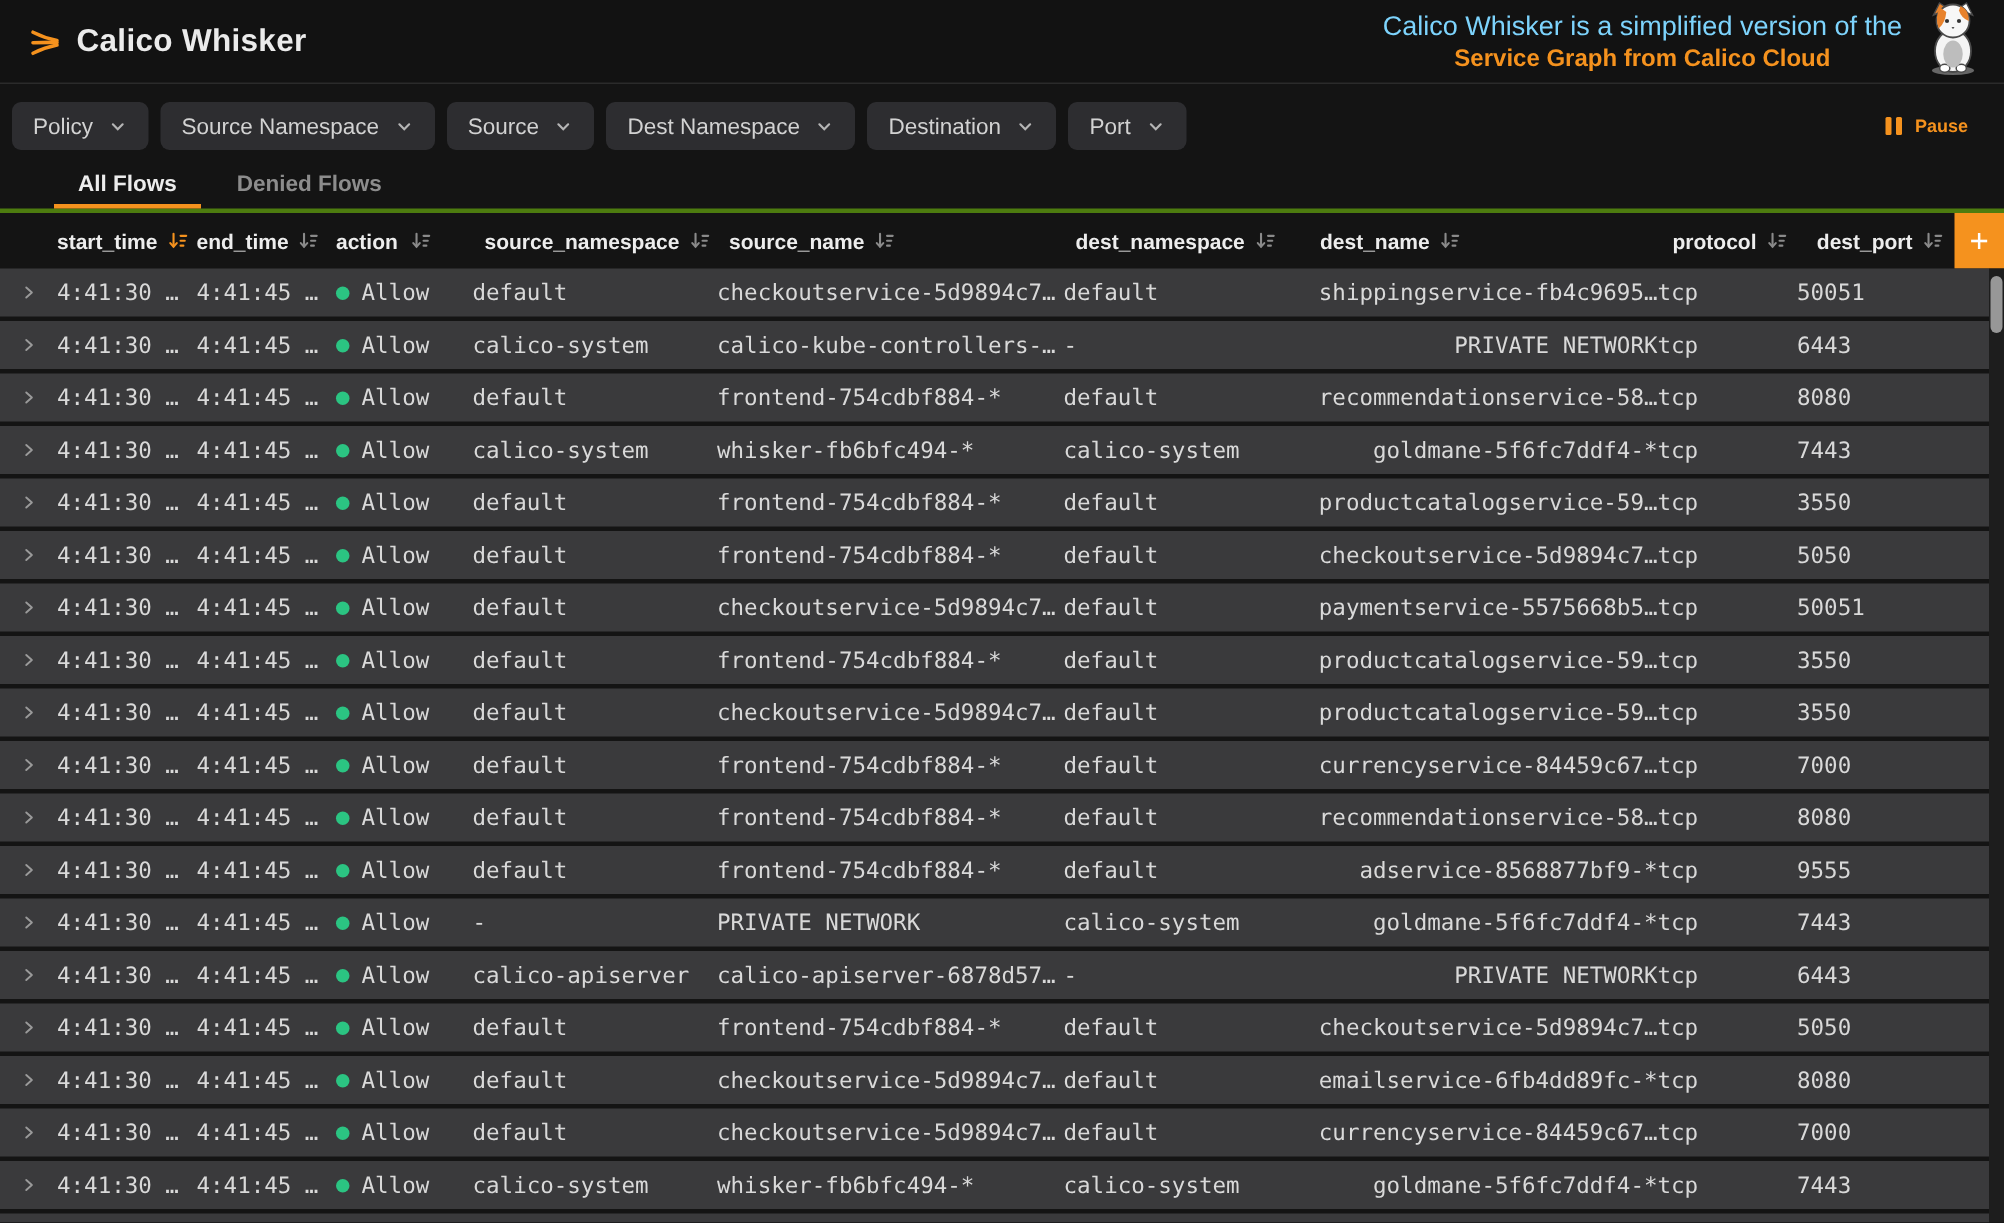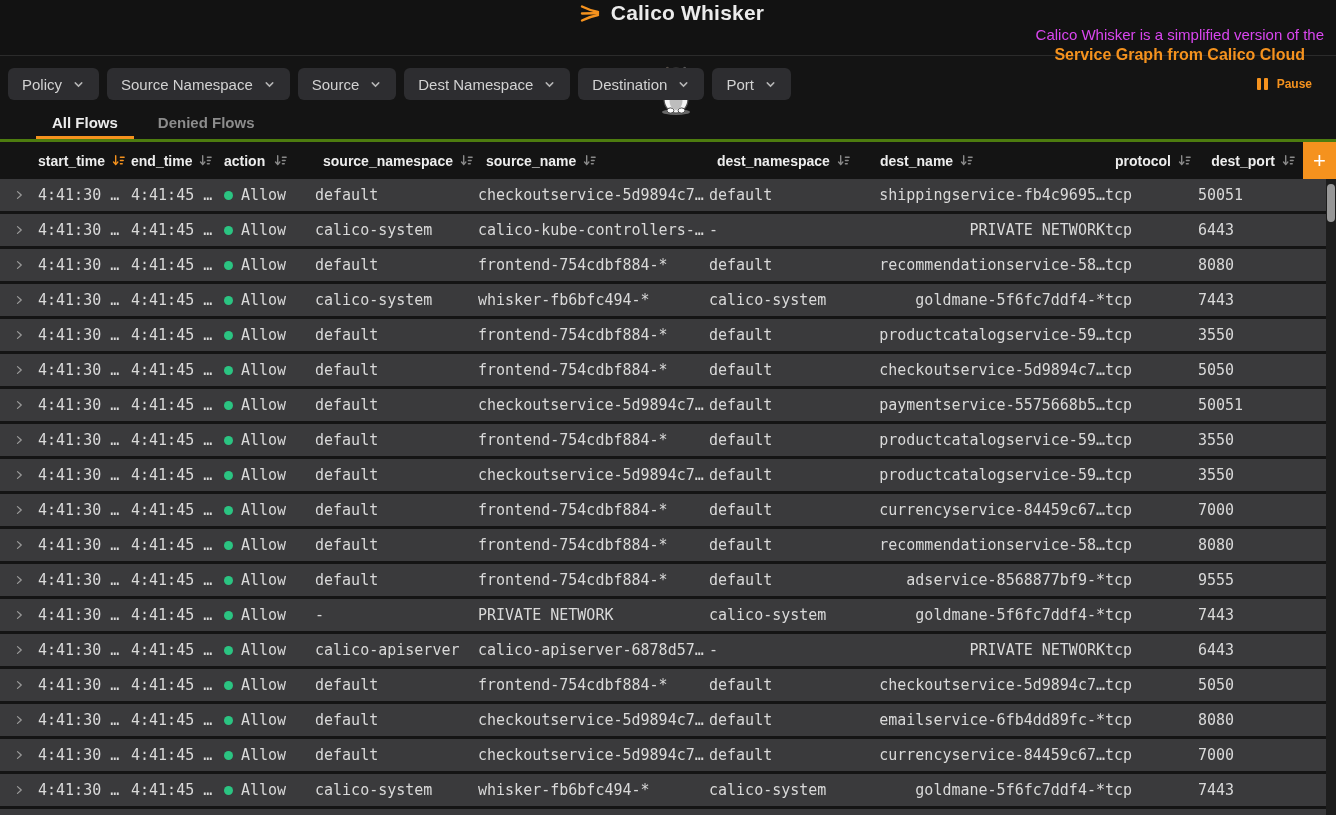--- a/index.html
+++ b/index.html
@@ -7,26 +7,26 @@
     width:1336px;height:815px;overflow:hidden;
     background:#141414;
     font-family:"Liberation Sans",sans-serif;
     -webkit-font-smoothing:antialiased;
   }
   
   .topbar{
     height:56px;box-sizing:border-box;
     display:flex;align-items:center;
     padding:0 12px 0 16px;
-    background:#121212;border-bottom:1px solid #2b2b2b;flex-direction:column;
+    background:#121212;border-bottom:1px solid #2b2b2b;
   }
   .brand{display:flex;align-items:center;gap:9px;}
   .brand-title{font-size:21px;font-weight:700;color:#ebebeb;letter-spacing:.2px;}
   .tagline{margin-left:auto;text-align:right;display:flex;flex-direction:column;gap:3px;}
-  .tagline-line1{font-size:15px;color:#d946ef;}
+  .tagline-line1{font-size:18px;color:#7dd3fc;}
   .tagline-link{font-size:16px;font-weight:700;color:#f5921e;text-decoration:none;text-align:center;}
   .mascot{margin-left:12px;flex:0 0 auto;}
   
   .filterbar{display:flex;align-items:center;gap:8px;padding:12px 16px 8px 8px;}
   .fbtn{
     height:32px;background:#2d2d30;border:none;border-radius:6px;
     color:#d2d2d2;font-family:"Liberation Sans",sans-serif;font-size:15px;
     padding:0 14px;display:flex;align-items:center;gap:10px;cursor:pointer;
   }
   .fbtn .chev{display:flex;color:#b5b5b5;}

